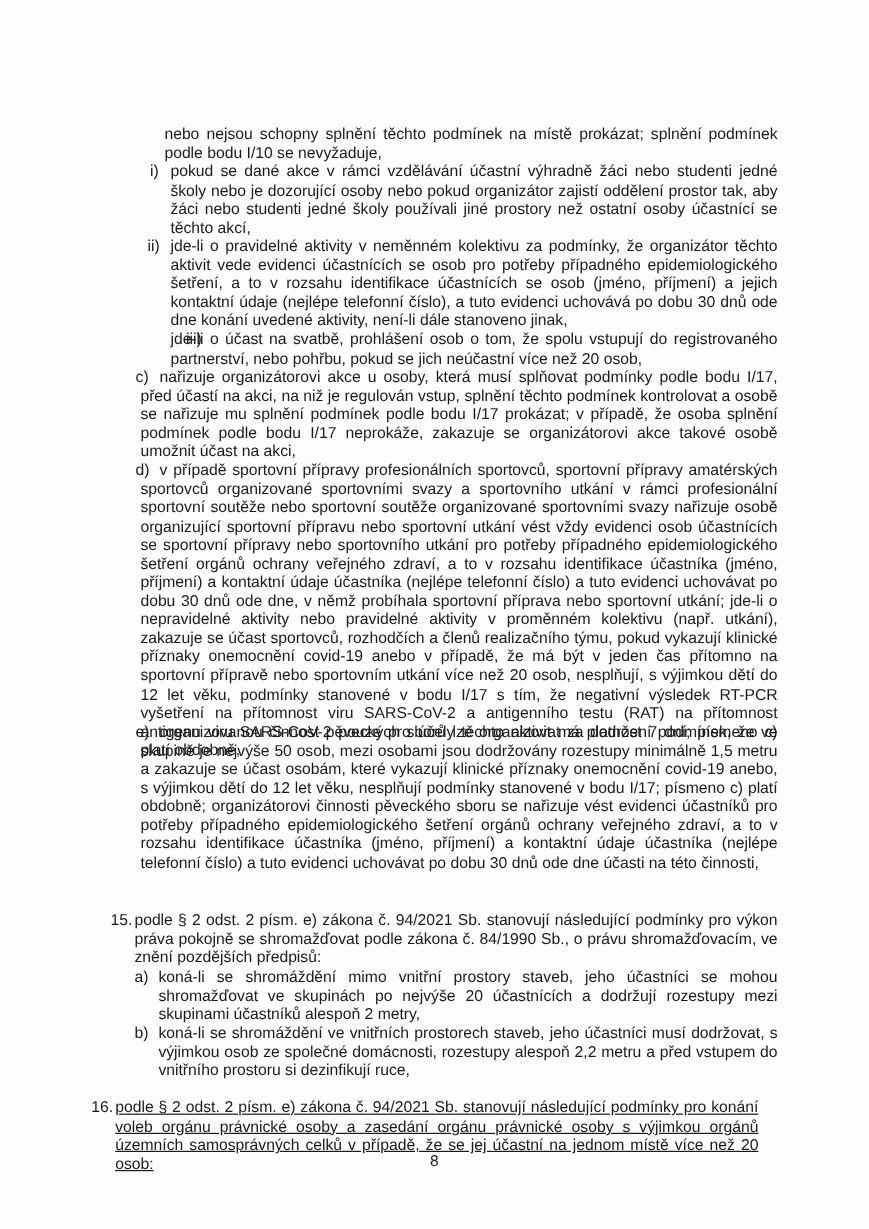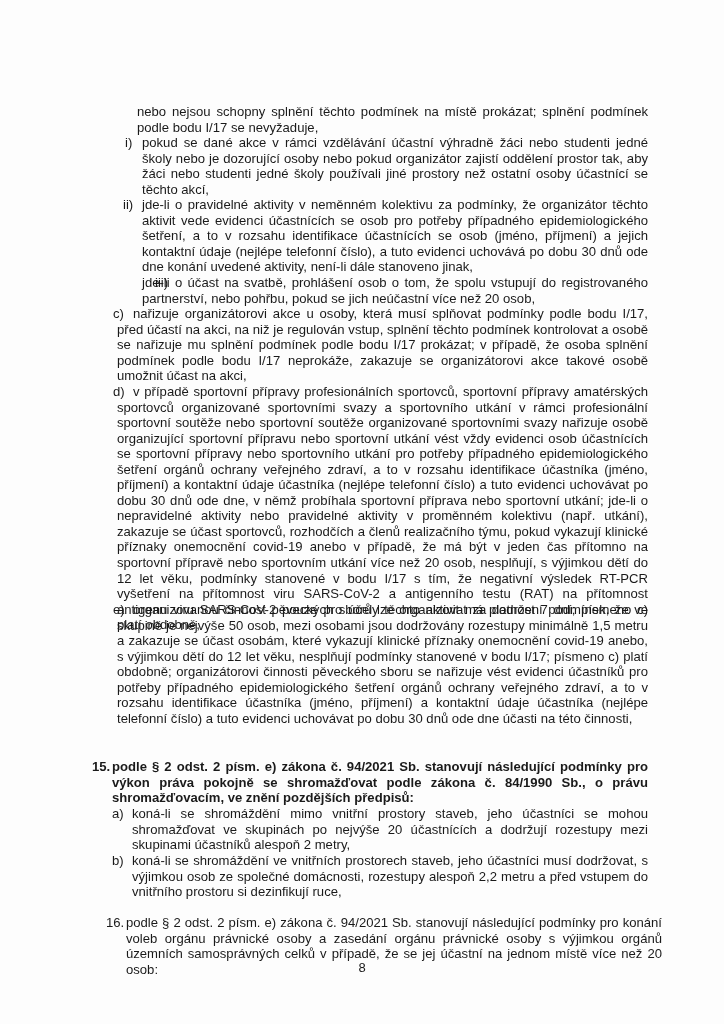--- a/index.html
+++ b/index.html
@@ -12,21 +12,21 @@
   .blk .lbl { position: absolute; top: 0; }
   .blk p { margin: 0; }
   .pagenum { position: absolute; left: 0; width: 724px; top: 960px; text-align: center; font-size: 13px; }
 </style>
 </head>
 <body>
 
 <div class="page">
 
   <div class="blk" style="left:137px; top:104px; width:511px;">
-    <p>nebo nejsou schopny splnění těchto podmínek na místě prokázat; splnění podmínek podle bodu I/17 se nevyžaduje,</p>
+    <p>nebo nejsou schopny splnění těchto podmínek na místě prokázat; splnění podmínek podle bodu I/10 se nevyžaduje,</p>
   </div>
 
   <div class="blk" style="left:142px; top:135px; width:506px;">
     <span class="lbl" style="left:-17px;">i)</span>
     <p>pokud se dané akce v rámci vzdělávání účastní výhradně žáci nebo studenti jedné školy nebo je dozorující osoby nebo pokud organizátor zajistí oddělení prostor tak, aby žáci nebo studenti jedné školy používali jiné prostory než ostatní osoby účastnící se těchto akcí,</p>
   </div>
 
   <div class="blk" style="left:142px; top:197px; width:506px;">
     <span class="lbl" style="left:-19px;">ii)</span>
     <p>jde-li o pravidelné aktivity v neměnném kolektivu za podmínky, že organizátor těchto aktivit vede evidenci účastnících se osob pro potřeby případného epidemiologického šetření, a to v rozsahu identifikace účastnících se osob (jméno, příjmení) a jejich kontaktní údaje (nejlépe telefonní číslo), a tuto evidenci uchovává po dobu 30 dnů ode dne konání uvedené aktivity, není-li dále stanoveno jinak,</p>
@@ -45,34 +45,34 @@
   <div class="blk" style="left:117px; top:384px; width:531px; text-indent:16px;">
     <span class="lbl" style="left:-4px; text-indent:0;">d)</span>
     <p>v případě sportovní přípravy profesionálních sportovců, sportovní přípravy amatérských sportovců organizované sportovními svazy a  sportovního utkání v rámci profesionální sportovní soutěže nebo sportovní soutěže organizované sportovními svazy nařizuje osobě organizující sportovní přípravu nebo sportovní utkání vést vždy evidenci osob účastnících se sportovní přípravy nebo sportovního utkání pro potřeby případného epidemiologického šetření orgánů ochrany veřejného zdraví, a to v rozsahu identifikace účastníka (jméno, příjmení) a kontaktní údaje účastníka (nejlépe telefonní číslo) a tuto evidenci uchovávat po dobu 30 dnů ode dne, v němž probíhala sportovní příprava nebo sportovní utkání; jde-li o nepravidelné aktivity nebo pravidelné aktivity v proměnném kolektivu (např. utkání), zakazuje se účast sportovců, rozhodčích a členů realizačního týmu, pokud vykazují klinické příznaky onemocnění covid-19 anebo v případě, že má být v jeden čas přítomno na sportovní přípravě nebo sportovním utkání více než 20 osob, nesplňují, s výjimkou dětí do 12 let věku, podmínky stanovené v bodu I/17 s tím, že negativní výsledek RT-PCR vyšetření na přítomnost viru SARS-CoV-2 a antigenního testu (RAT) na přítomnost antigenu viru SARS-CoV-2 pouze pro účely těchto aktivit má platnost 7 dní; písmeno c) platí obdobně,</p>
   </div>
 
   <div class="blk" style="left:117px; top:602px; width:531px; text-indent:16px;">
     <span class="lbl" style="left:-4px; text-indent:0;">e)</span>
     <p>organizovanou činnost pěveckých sborů lze organizovat za dodržení podmínek, že ve skupině je nejvýše 50 osob, mezi osobami jsou dodržovány rozestupy minimálně 1,5 metru a zakazuje se účast osobám, které vykazují klinické příznaky onemocnění covid-19 anebo, s výjimkou dětí do 12 let věku, nesplňují podmínky stanovené v bodu I/17; písmeno c) platí obdobně; organizátorovi činnosti pěveckého sboru se nařizuje vést evidenci účastníků pro potřeby případného epidemiologického šetření orgánů ochrany veřejného zdraví, a to v rozsahu identifikace účastníka (jméno, příjmení) a kontaktní údaje účastníka (nejlépe telefonní číslo) a tuto evidenci uchovávat po dobu 30 dnů ode dne účasti na této činnosti,</p>
   </div>
 
-  <div class="blk" style="left:112px; top:759px; width:536px;font-weight:bold;">
+  <div class="blk" style="left:112px; top:759px; width:536px;">
     <span class="lbl" style="left:-20px;">15.</span>
     <p>podle § 2 odst. 2 písm. e) zákona č. 94/2021 Sb. stanovují následující podmínky pro výkon práva pokojně se shromažďovat podle zákona č. 84/1990 Sb., o právu shromažďovacím, ve znění pozdějších předpisů:</p>
   </div>
 
   <div class="blk" style="left:132px; top:806px; width:516px;">
     <span class="lbl" style="left:-20px;">a)</span>
     <p>koná-li se shromáždění mimo vnitřní prostory staveb, jeho účastníci se mohou shromažďovat ve skupinách po nejvýše 20 účastnících a dodržují rozestupy mezi skupinami účastníků alespoň 2 metry,</p>
   </div>
 
   <div class="blk" style="left:132px; top:853px; width:516px;">
     <span class="lbl" style="left:-20px;">b)</span>
     <p>koná-li se shromáždění ve vnitřních prostorech staveb, jeho účastníci musí dodržovat, s výjimkou osob ze společné domácnosti, rozestupy alespoň 2,2 metru a před vstupem do vnitřního prostoru si dezinfikují ruce,</p>
   </div>
 
-  <div class="blk" style="left:126px; top:915px; width:536px;">
+  <div class="blk" style="left:96px; top:915px; width:536px;text-decoration:underline;">
     <span class="lbl" style="left:-20px;">16.</span>
     <p>podle § 2 odst. 2 písm. e) zákona č. 94/2021 Sb. stanovují následující podmínky pro konání voleb orgánu právnické osoby a zasedání orgánu právnické osoby s výjimkou orgánů územních samosprávných celků v případě, že se jej účastní na jednom místě více než 20 osob:</p>
   </div>
 
   <div class="pagenum">8</div>
 </div>
 
 </body></html>

